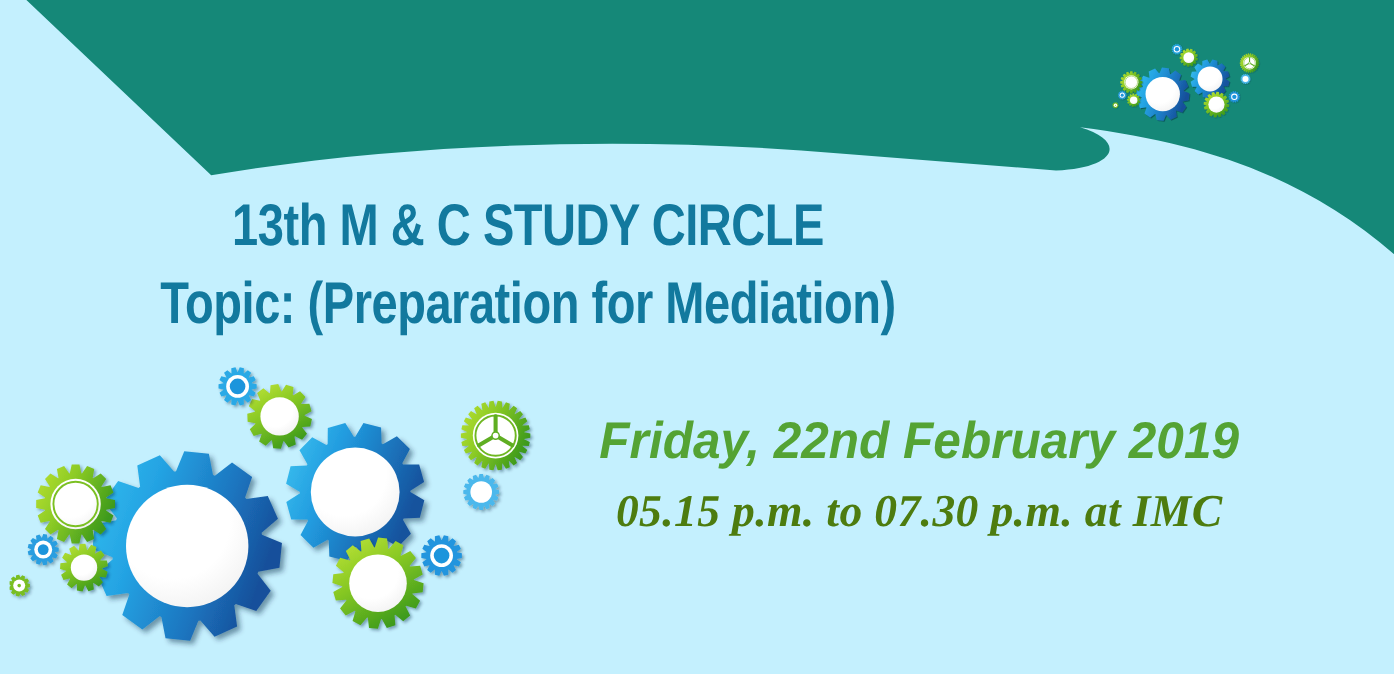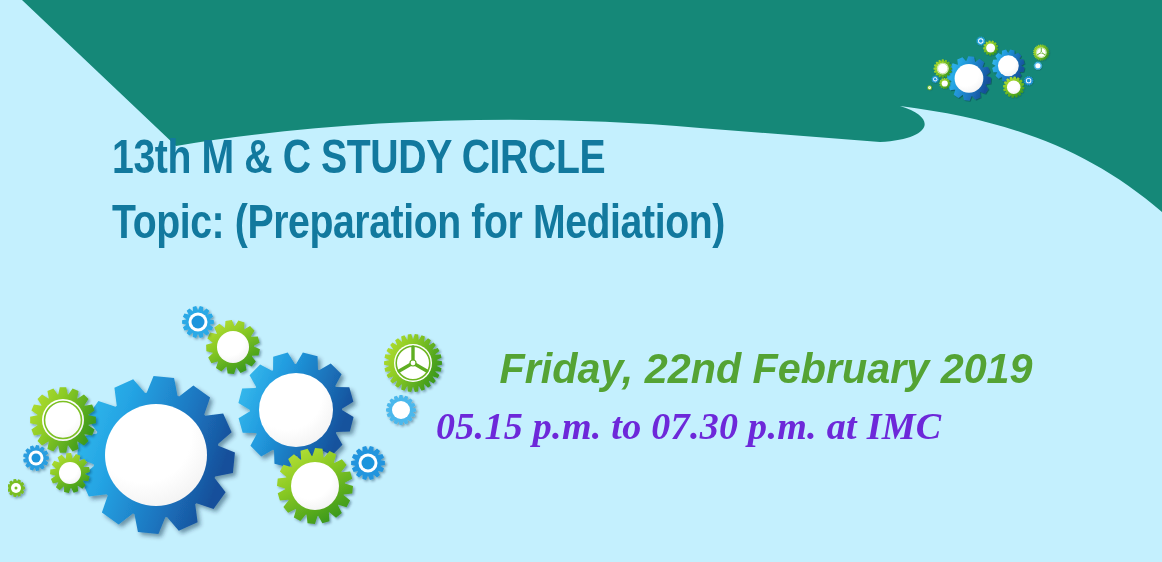--- a/index.html
+++ b/index.html
@@ -19,22 +19,23 @@
   .swoosh{
     position:absolute;
     left:0; top:0;
     width:1162px; height:562px;
     pointer-events:none;
   }
   
   .headline{
     position:absolute;
     left:112px;
-    top:132px;
+    top:164px;
     width:820px;
+    text-align:center;
   }
   .headline .line{
     font-family:"Liberation Sans Narrow","Liberation Sans", sans-serif;
     font-weight:bold;
     color:#12799E;
     letter-spacing:-0.5px;
     line-height:1.0;
     white-space:nowrap;
     transform:scaleX(0.80);
     transform-origin:left center;
@@ -62,23 +63,24 @@
     line-height:1.1;
     white-space:nowrap;
     text-align:center;
     transform:scaleX(0.96);
     transform-origin:center center;
   }
   .time-line{
     font-family:"Liberation Serif", serif;
     font-weight:bold;
     font-size:38px;
-    color:#6d28d9;
+    color:#4d7c0f;
     line-height:1.1;
     white-space:nowrap;
+    text-align:center;
     margin-top:14px;
     letter-spacing:0.3px;
   }
   .gear-group{position:absolute;pointer-events:none;}
   #gears-bottom-left{left:8px;  top:300px;  width:452px; height:250px;}
   #gears-top-right  {left:922px;top:8px;    width:240px; height:180px;}
 </style>
 </head>
 <body>
 

